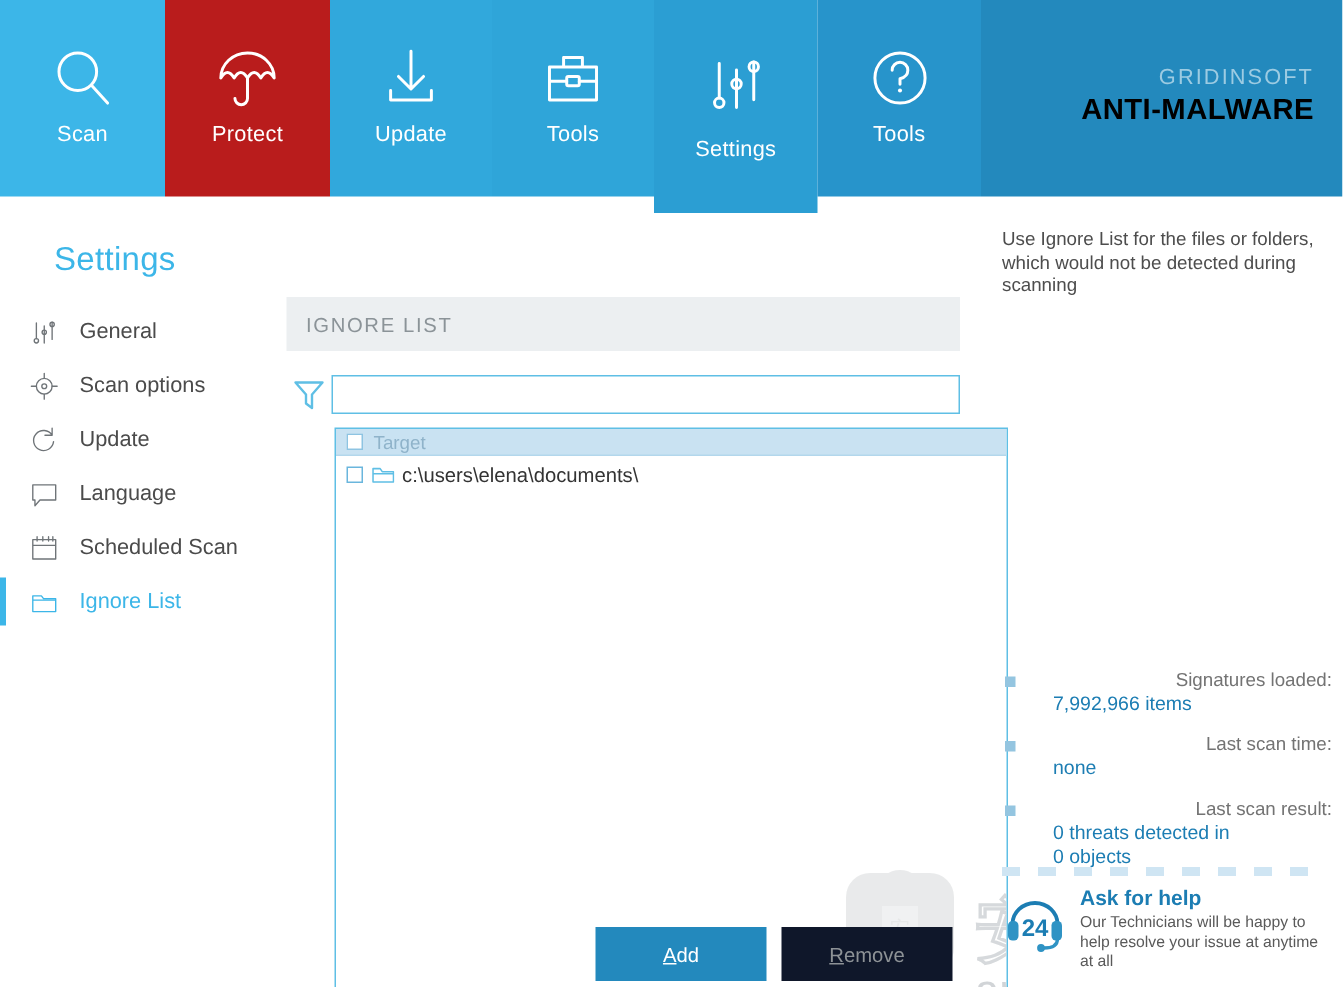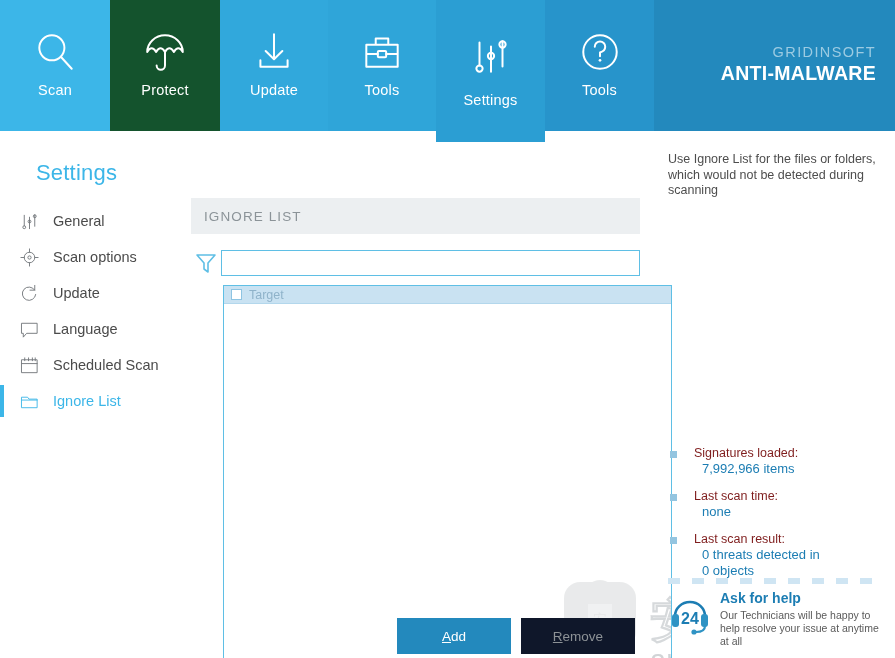--- a/index.html
+++ b/index.html
@@ -26,21 +26,21 @@
   .navtab.active { height:142px; }
   .navtab.active .ico { margin-top:30px; }
   .navtab.active .lbl { margin-top:10px; }
 
   .brandbox {
     position:absolute; left:654px; top:0; width:241px; height:131px;
     background:#2389bd;
   }
   .brand-inner { position:absolute; right:19px; top:44px; text-align:right; }
   .brand-top { color:#9ccbe2; font-size:14.5px; letter-spacing:1.4px; font-weight:400; }
-  .brand-bottom { color:#ffffff; font-size:19.5px; font-weight:bold; letter-spacing:.3px; margin-top:2px; }
+  .brand-bottom { color:#000000; font-size:19.5px; font-weight:bold; letter-spacing:.3px; margin-top:2px; }
 
   
   .page-title {
     position:absolute; left:36px; top:160px;
     font-size:22px; color:#3cb6e8; font-weight:400; letter-spacing:.2px;
   }
   .sidemenu { position:absolute; left:0; top:203px; width:185px; }
   .side-item {
     position:relative; height:36px; display:flex; align-items:center;
     padding-left:18px; cursor:default;
@@ -101,21 +101,21 @@
   
   .hint {
     position:absolute; left:668px; top:152px; width:216px;
     font-size:12.5px; line-height:15.5px; color:#4d4d4d;
   }
   .stats { position:absolute; left:668px; top:446px; width:220px; }
   .stat { position:relative; margin-bottom:12px; padding-left:26px; }
   .stat .bullet {
     position:absolute; left:2px; top:5px; width:7px; height:7px; background:#94c5e0;
   }
-  .stat .k { font-size:12.5px; color:#7f1d1d; line-height:15px; }
+  .stat .k { font-size:12.5px; color:#737373; line-height:15px;text-align:right; }
   .stat .v { font-size:13px; color:#1c7db3; line-height:16px; padding-left:8px; font-weight:400; }
 
   .dash-divider {
     position:absolute; left:668px; top:578px; width:216px; height:6px;
     background:repeating-linear-gradient(to right, #cfe5f3 0 12px, transparent 12px 24px);
   }
   .help-box { position:absolute; left:668px; top:588px; width:222px; height:56px; }
   .help-ico { position:absolute; left:0px; top:4px; width:44px; height:44px; }
   .help-title { position:absolute; left:52px; top:2px; font-size:14px; font-weight:bold; color:#1c7db3; }
   .help-sub { position:absolute; left:52px; top:21px; width:170px; font-size:10.5px; line-height:13px; color:#5a5a5a; }
@@ -128,21 +128,21 @@
   <div class="topnav" id="topnav">
       <div class="navtab" style="left: 0px; width: 110px; background: rgb(60, 182, 232);">
         <div class="ico">
           <svg width="46" height="46" viewBox="0 0 44 44">
             <path d="M28 27 L38 38" fill="none" stroke="#ffffff" stroke-width="1.9" stroke-linecap="round" stroke-linejoin="round"></path>
             <circle cx="19" cy="18" r="12" fill="none" stroke="#ffffff" stroke-width="1.9"></circle>
           </svg>
         </div>
         <div class="lbl">Scan</div>
       </div>
-      <div class="navtab" style="left: 110px; width: 110px; background: #14532d;">
+      <div class="navtab" style="left: 110px; width: 110px; background: #b91c1c;">
         <div class="ico">
           <svg width="46" height="46" viewBox="0 0 44 44">
             <path d="M5 22 a17 16 0 0 1 34 0 M5 22 q4.2 -7 8.5 0 q4.2 -7 8.5 0 q4.2 -7 8.5 0 q4.2 -7 8.5 0 M22 22 L22 35 a4 4 0 0 1 -8 0" fill="none" stroke="#ffffff" stroke-width="1.9" stroke-linecap="round" stroke-linejoin="round"></path>
           </svg>
         </div>
         <div class="lbl">Protect</div>
       </div>
       <div class="navtab" style="left: 220px; width: 108px; background: rgb(49, 168, 220);">
         <div class="ico">
           <svg width="46" height="46" viewBox="0 0 44 44">
@@ -258,20 +258,29 @@
       </svg>
     </div>
     <input class="filter-input" type="text" placeholder="" style="">
   </div>
 
   <div class="listbox">
     <div class="list-head">
       <span class="cbox hdr"></span>
       <span class="hl">Target</span>
     </div>
+    <div id="listrows">
+        <div class="list-row">
+          <span class="cbox"></span>
+          <span class="folder-ico"><svg width="15" height="13" viewBox="0 0 22 18">
+              <path d="M1 3 L8 3 L10 6 L21 6 L21 16 L1 16 Z M1 8 L21 8" fill="none" stroke="#5fbfe5" stroke-width="1.5" stroke-linejoin="round"></path>
+            </svg></span>
+          <span class="rl">c:\users\elena\documents\</span>
+        </div>
+      </div>
 
     <div class="watermark">
       <svg width="250" height="105" viewBox="0 0 250 105">
         <g opacity="0.30">
           <rect x="0" y="8" width="72" height="66" rx="16" fill="#b9bdbf"></rect>
           <path d="M22 18 a14 12 0 0 1 28 0 l0 6 l-6 0 l0 -6 a8 7 0 0 0 -16 0 l0 6 l-6 0 Z" fill="#b9bdbf"></path>
           <path d="M24 30 L48 30 L48 52 L36 64 L24 52 Z" fill="#cfd3d5"></path>
           <text x="36" y="50" font-family="'DejaVu Sans',sans-serif" font-size="14" fill="#b0b4b6" text-anchor="middle">安</text>
         </g>
         <text x="86" y="62" font-family="'DejaVu Sans',sans-serif" font-size="46" fill="none" stroke="#c9cdd0" stroke-width="2.2" opacity="0.75">安下载</text>

